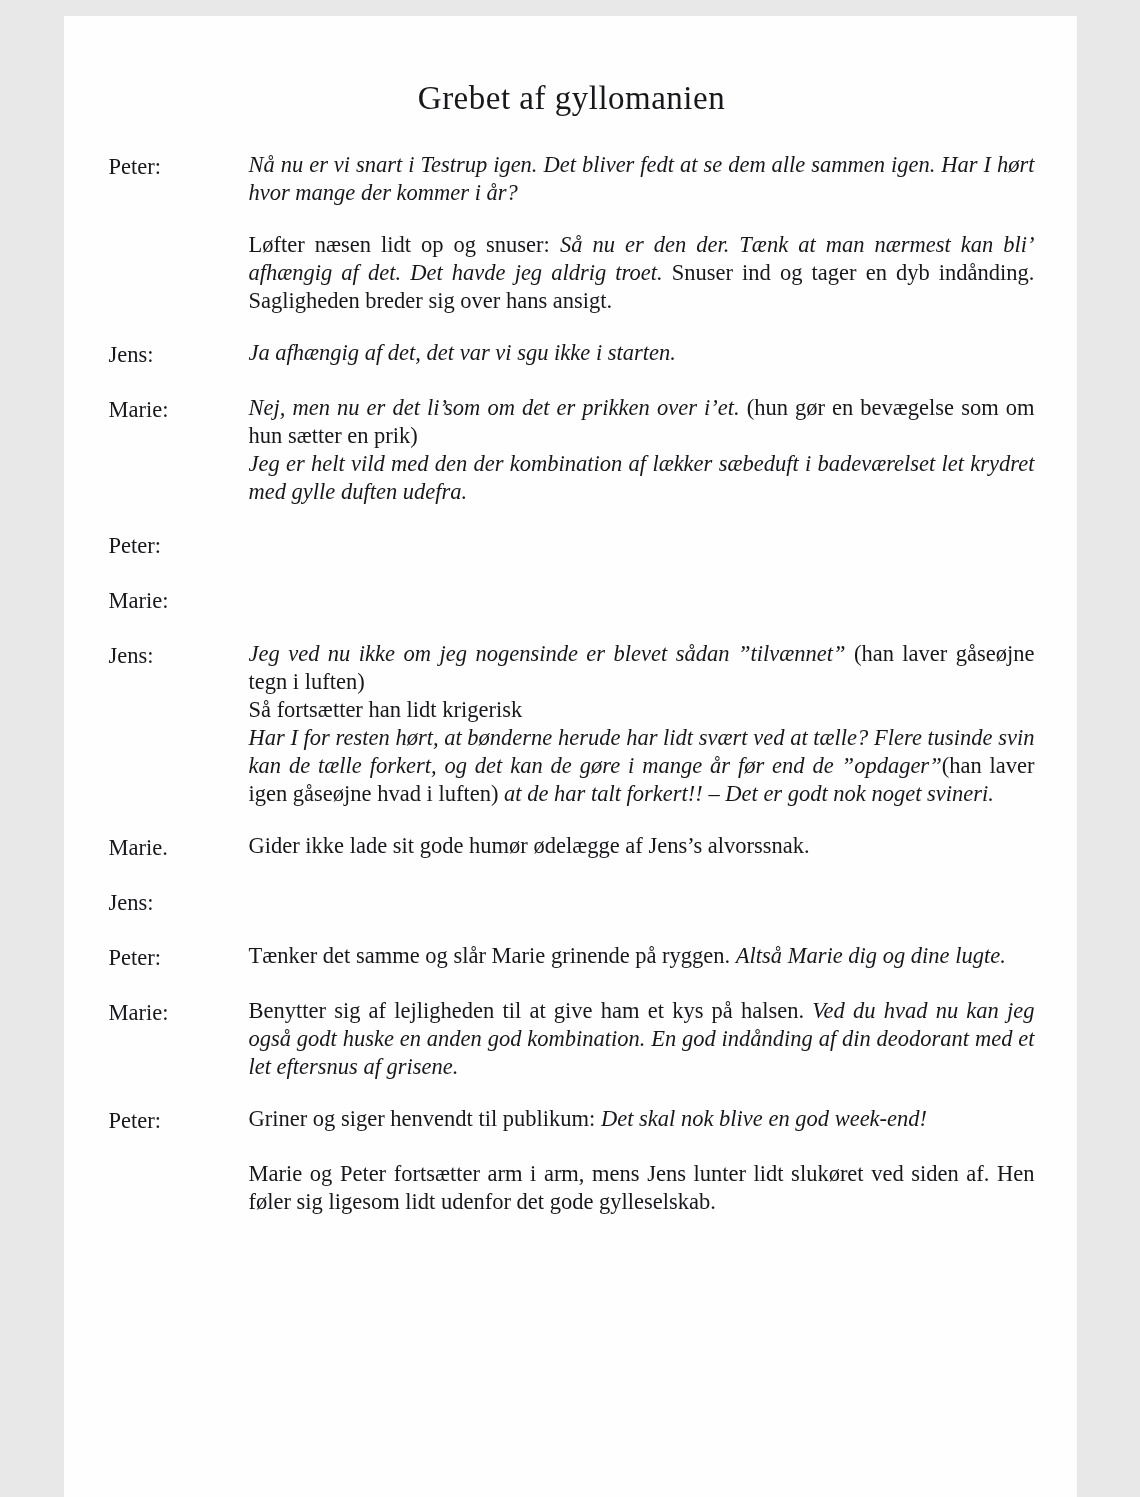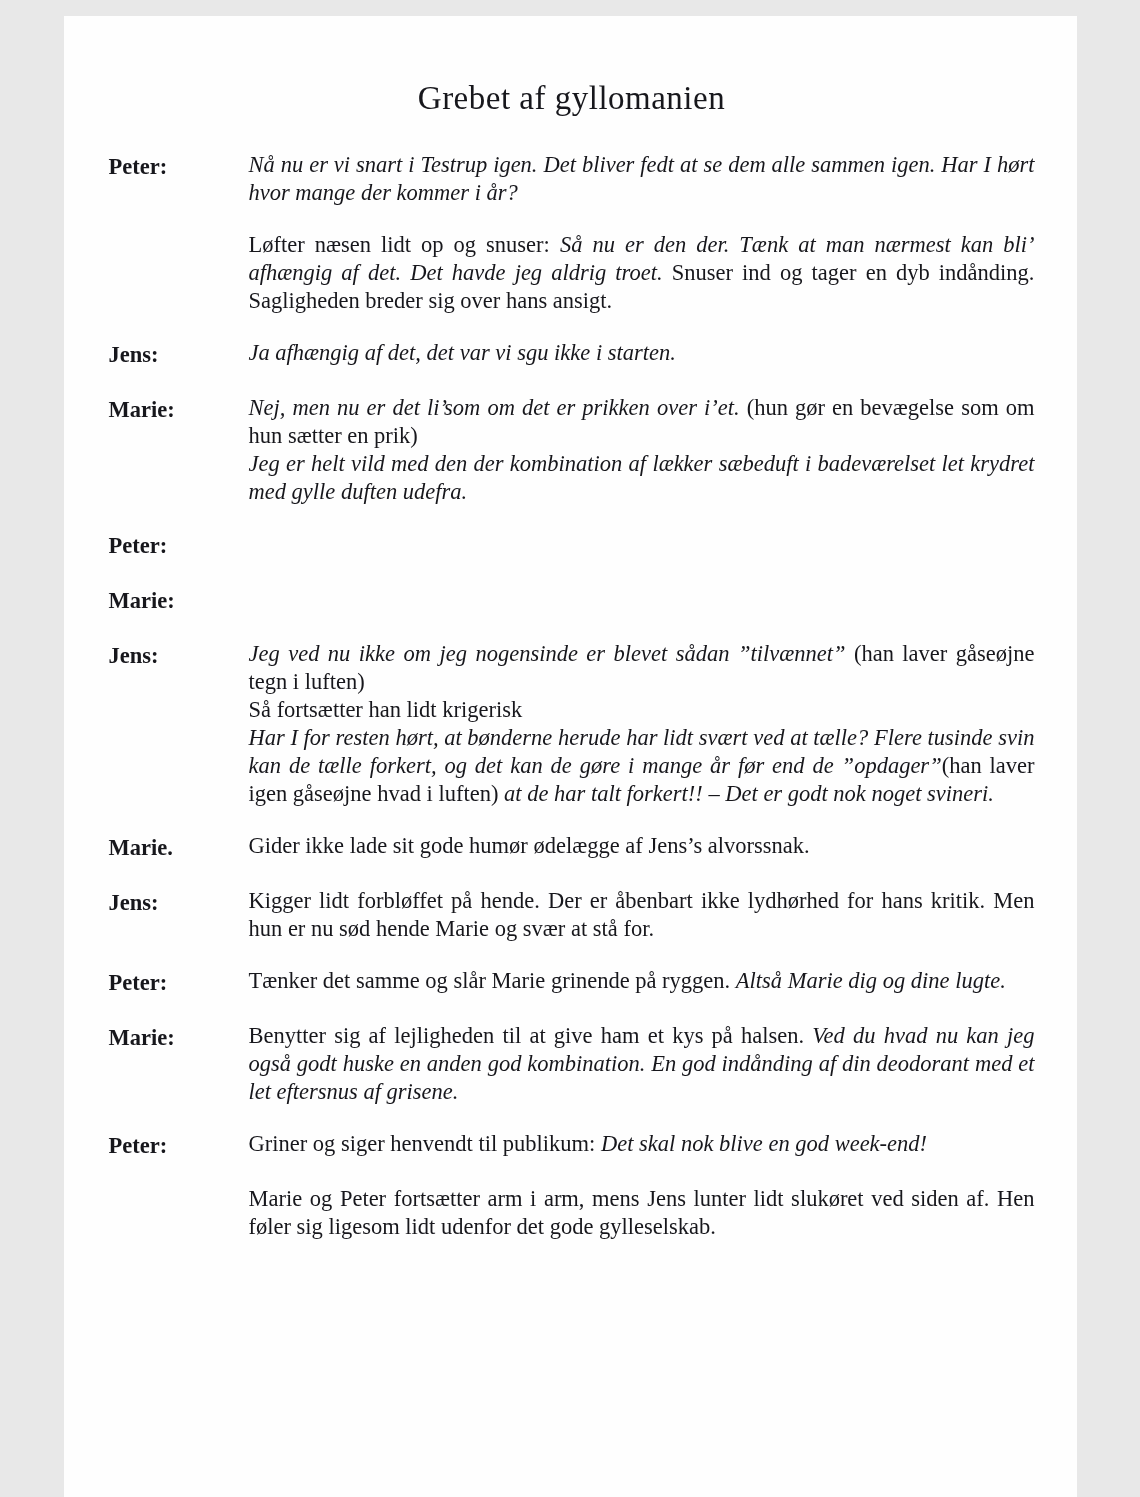--- a/index.html
+++ b/index.html
@@ -37,21 +37,20 @@
   }
   .block {
     display: flex;
     margin: 0 0 24px 0;
   }
   .speaker {
     flex: 0 0 140px;
     font-size: 22.5px;
     line-height: 31px;
     white-space: nowrap;
-    font-weight: bold;
   }
   .text {
     flex: 1 1 auto;
     font-size: 22.5px;
     line-height: 28px;
   }
   .para {
     margin: 0;
     text-align: justify;
   }
@@ -104,23 +103,20 @@
         </div>
       </div>
       <div class="block">
         <div class="speaker">Marie.</div>
         <div class="text">
           <p class="para"><span class="ro">Gider ikke lade sit gode humør ødelægge af Jens’s alvorssnak.</span></p>
         </div>
       </div>
       <div class="block">
         <div class="speaker">Jens:</div>
-        <div class="text">
-          <p class="para"><span class="ro">Kigger lidt forbløffet på hende. Der er åbenbart ikke lydhørhed for hans kritik. Men hun er nu sød hende Marie og svær at stå for.</span></p>
-        </div>
       </div>
       <div class="block">
         <div class="speaker">Peter:</div>
         <div class="text">
           <p class="para"><span class="ro">Tænker det samme og slår Marie grinende på ryggen. </span><span class="it">Altså Marie dig og dine lugte.</span></p>
         </div>
       </div>
       <div class="block">
         <div class="speaker">Marie:</div>
         <div class="text">

